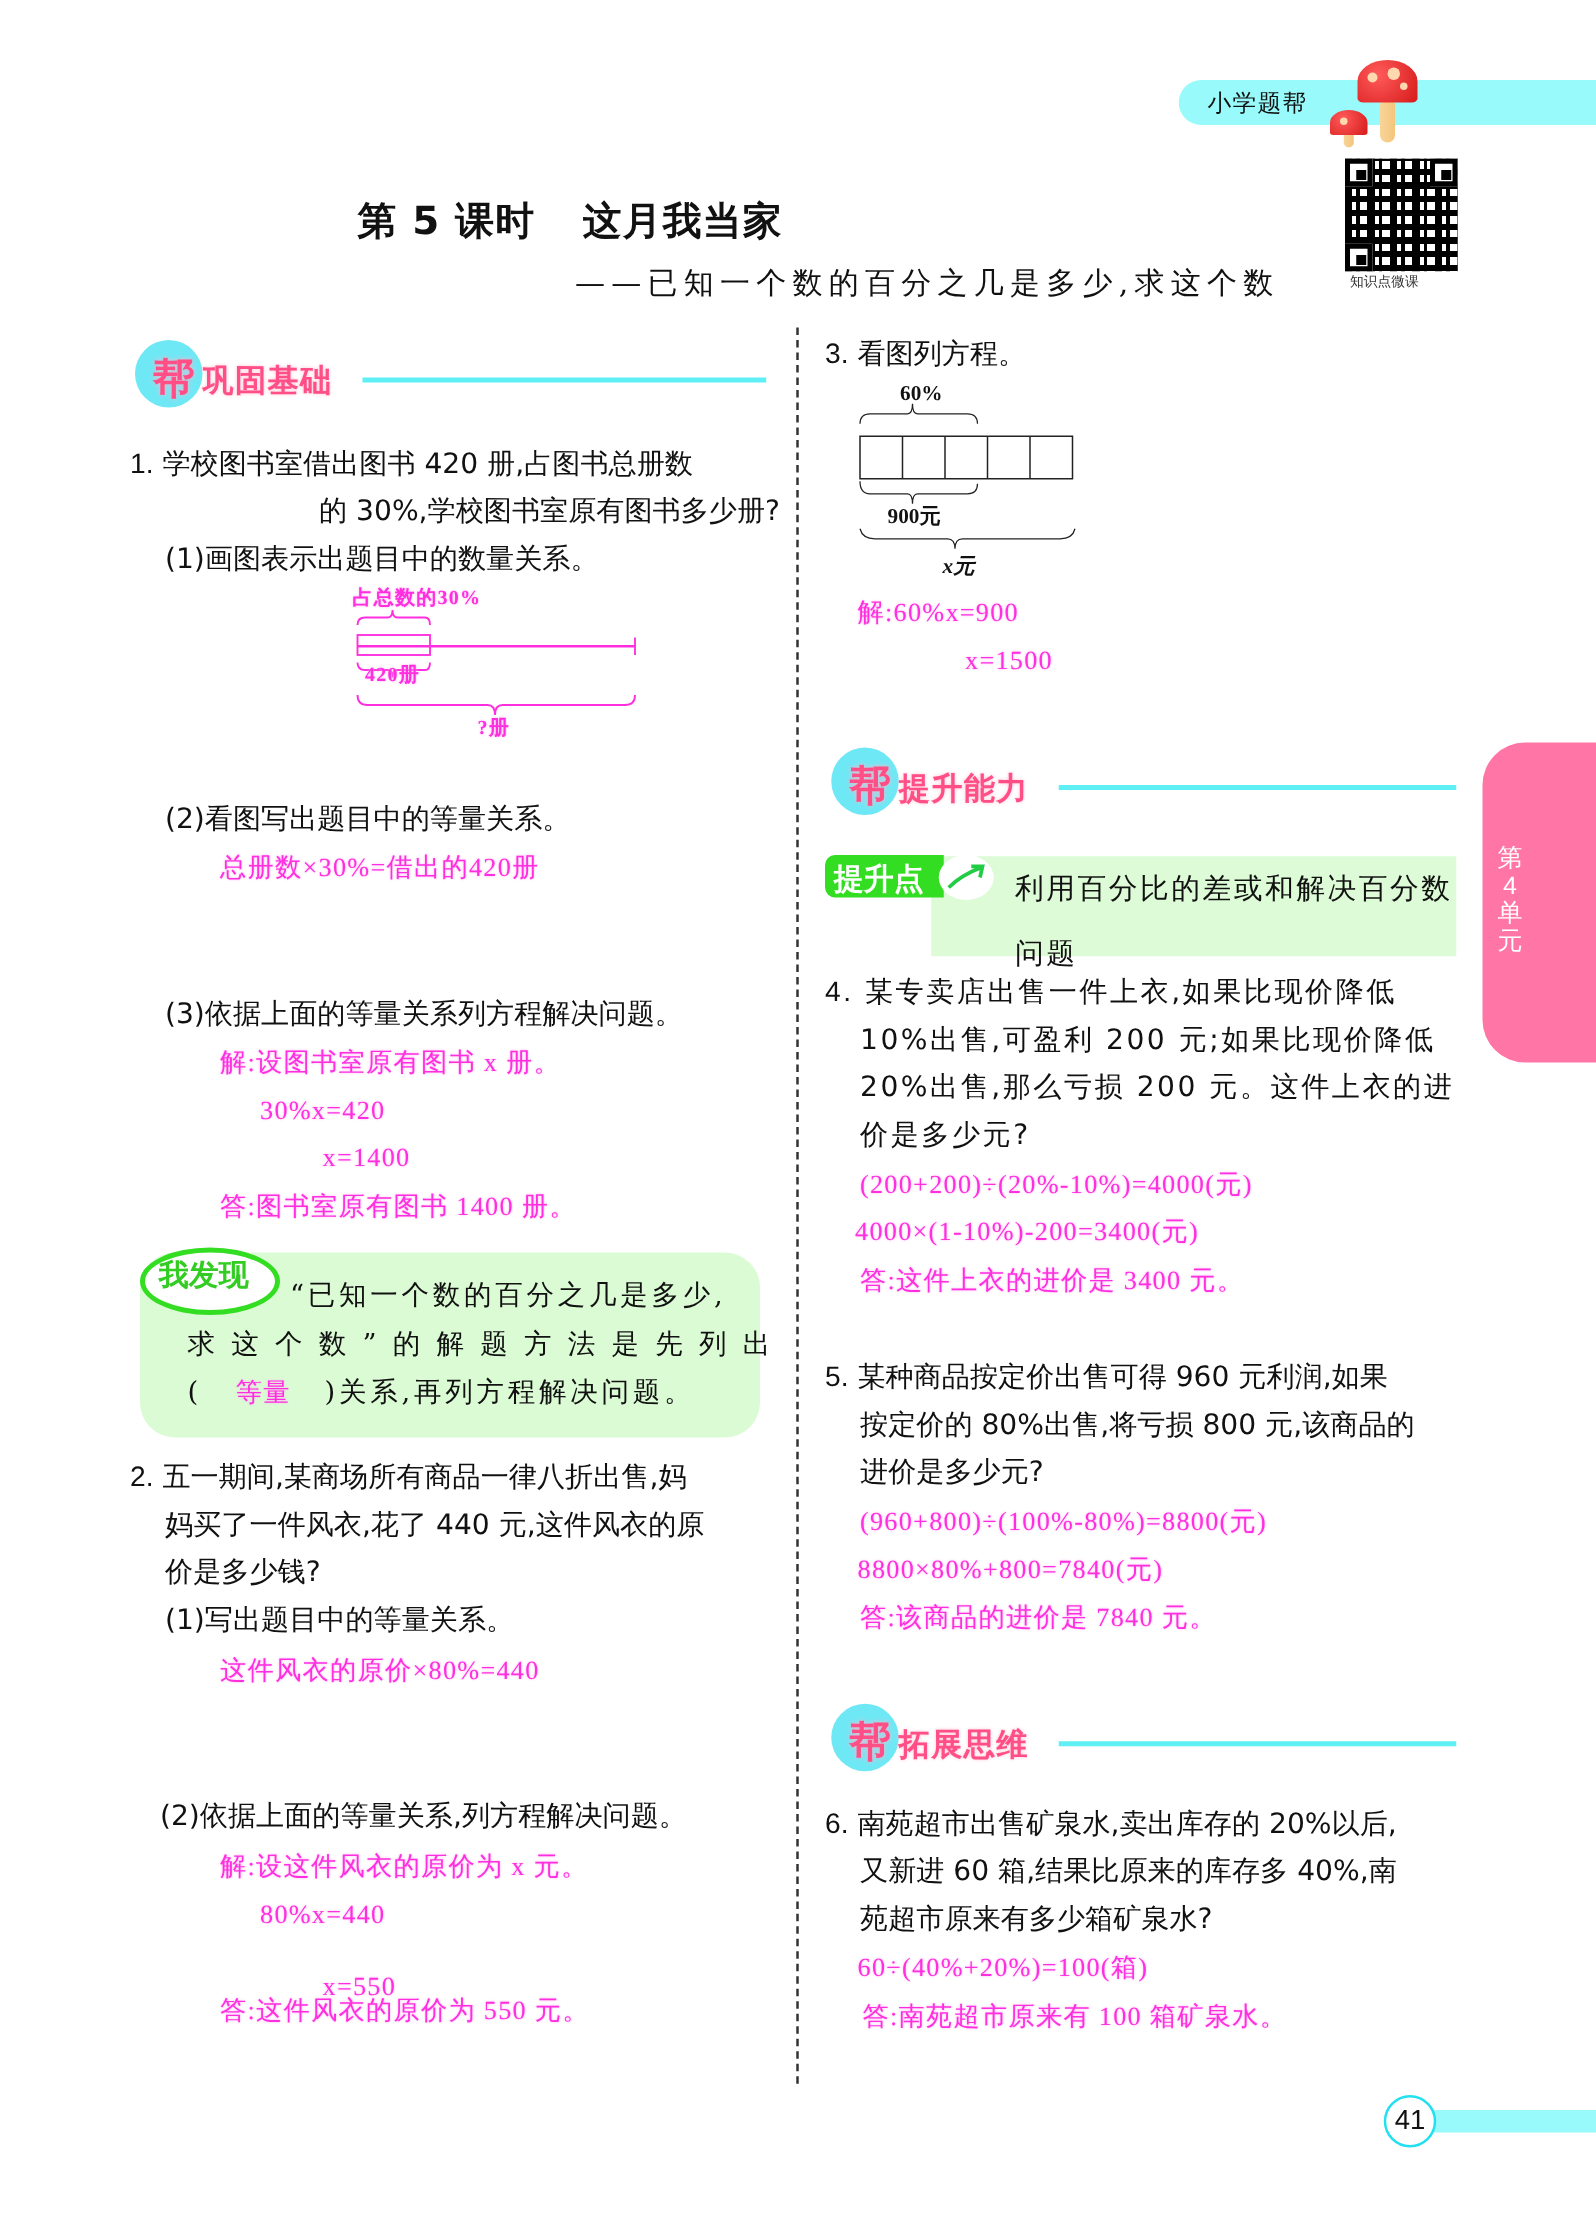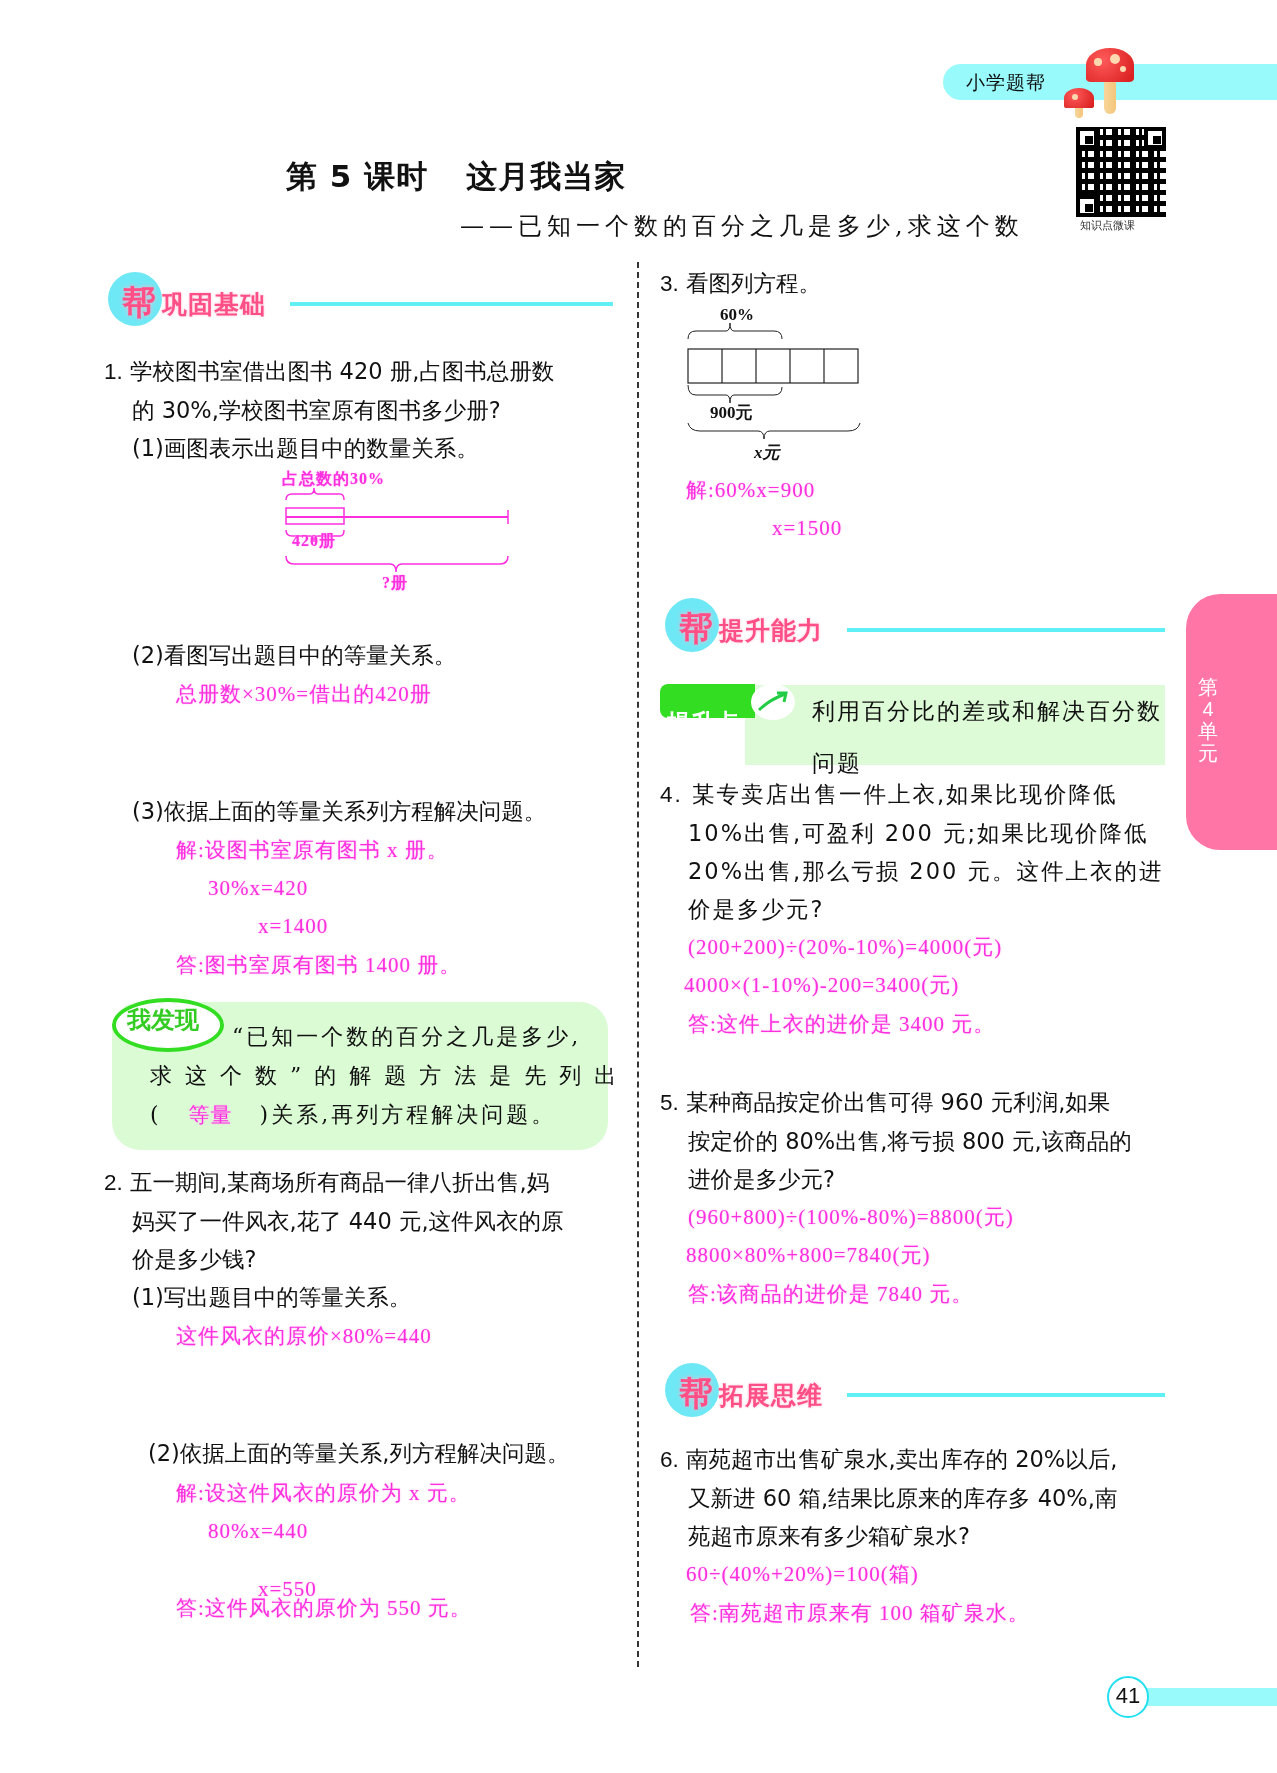--- a/index.html
+++ b/index.html
@@ -36,21 +36,21 @@
   .ans { position:absolute; font-size:21px; line-height:38px; color:#ff2fe0; font-family:"Liberation Serif",serif; text-shadow:0 0 2px #ffb0f2; letter-spacing:1px;text-align:right; }
   .divider { left:637px; top:262px; width:0; height:1405px; border-left:2px dashed #333; }
   
   .find-box { left:112px; top:1002px; width:496px; height:148px; background:#dbfbd5; border-radius:28px; }
   .find-bubble { left:112px; top:998px; width:104px; height:46px; border:4px solid #33dd22; border-radius:50%; background:#fff; }
   .find-bubble-text { left:127px; top:1004px; font-size:24px; font-weight:bold; color:#33cc22; font-family:"DejaVu Sans",sans-serif; }
   .find-text { position:absolute; font-size:22px; line-height:40px; color:#111; }
   
   .tsd-box { left:745px; top:685px; width:420px; height:80px; background:#dcfbd6; }
   .tsd-tag { left:660px; top:684px; width:95px; height:34px; background:#33dd22; border-radius:8px 0 0 8px; }
-  .tsd-tag-text { left:667px; top:687px; font-size:24px; font-weight:bold; color:#fff; font-family:"DejaVu Sans",sans-serif;margin-top:20px; }
+  .tsd-tag-text { left:667px; top:687px; font-size:24px; font-weight:bold; color:#fff; font-family:"DejaVu Sans",sans-serif; }
   .tsd-arrow { left:751px; top:684px; width:44px; height:36px; background:#fff; border-radius:50%; }
   .tsd-text { left:812px; top:685px; font-size:23px; line-height:52px; color:#111; font-family:"DejaVu Sans",sans-serif; width:350px; letter-spacing:2px; }
   
   .side-tab { left:1186px; top:594px; width:91px; height:256px; background:#ff75a5; border-radius:34px 0 0 34px; }
   .side-tab-text { left:1196px; top:676px; width:24px; font-size:20px; line-height:22px; color:#fff; text-align:center; font-family:Liberation Sans, sans-serif; }
   
   .pn-bar { left:1140px; top:1688px; width:137px; height:18px; background:#98fafa; }
   .pn-circle { left:1107px; top:1676px; width:38px; height:38px; border:2px solid #22e0f0; border-radius:50%; background:#fff; }
   .pn-text { left:1107px; top:1683px; width:42px; text-align:center; font-size:22px; font-family:"Liberation Sans",sans-serif; color:#111; }
 </style>
@@ -89,21 +89,21 @@
 
 <div class="sec" style="left:108px;top:272px;width:505px;">
   <div class="circle"></div>
   <div class="bang">帮</div>
   <div class="label">巩固基础</div>
   <div class="line" style="left:182px;width:323px;"></div>
 </div>
 
 <div class="q" style="left:104px;top:352px;width:520px;">
   <div><span class="num">1.</span> <span>学校图书室借出图书 420 册,占图书总册数</span></div>
-  <div style="padding-left:28px;">的 30%,学校图书室原有图书多少册?</div>
+  <div style="padding-left:28px;text-align:right;">的 30%,学校图书室原有图书多少册?</div>
   <div style="padding-left:28px;">(1)画图表示出题目中的数量关系。</div>
 </div>
 
 <div class="abs" style="left:282px;top:470px;width:230px;height:120px;">
   <div class="abs ans" style="left:0;top:-10px;font-size:16px;font-weight:bold;">占总数的30%</div>
   <svg class="abs" style="left:0;top:0;" width="230" height="120">
     <path d="M4 30 Q4 24 10 24 L28 24 Q32 24 32 18 Q32 24 36 24 L58 24 Q62 24 62 30" stroke="#ff2fe0" fill="none" stroke-width="1.5"></path>
     <rect x="4" y="38" width="58" height="16" fill="none" stroke="#ff2fe0" stroke-width="1.5"></rect>
     <line x1="4" y1="47" x2="226" y2="47" stroke="#ff2fe0" stroke-width="2"></line>
     <line x1="226" y1="40" x2="226" y2="54" stroke="#ff2fe0" stroke-width="1.5"></line>
@@ -133,21 +133,21 @@
 </div>
 
 <div class="q" style="left:104px;top:1163px;width:520px;">
   <div><span class="num">2.</span> <span>五一期间,某商场所有商品一律八折出售,妈</span></div>
   <div style="padding-left:28px;">妈买了一件风衣,花了 440 元,这件风衣的原</div>
   <div style="padding-left:28px;">价是多少钱?</div>
   <div style="padding-left:28px;">(1)写出题目中的等量关系。</div>
 </div>
 <div class="ans" style="left:176px;top:1317px;">这件风衣的原价×80%=440</div>
 
-<div class="q" style="left:148px;top:1434px;">(2)依据上面的等量关系,列方程解决问题。</div>
+<div class="q" style="left:128px;top:1434px;">(2)依据上面的等量关系,列方程解决问题。</div>
 <div class="ans" style="left:176px;top:1474px;">解:设这件风衣的原价为 x 元。</div>
 <div class="ans" style="left:208px;top:1512px;">80%x=440</div>
 <div class="ans" style="left:258px;top:1550px;margin-top:20px;">x=550</div>
 <div class="ans" style="left:176px;top:1589px;">答:这件风衣的原价为 550 元。</div>
 
 <div class="q" style="left:660px;top:264px;">
   <span class="num">3.</span> <span>看图列方程。</span>
 </div>
 <div class="abs" style="left:680px;top:305px;width:190px;height:160px;">
   <div class="abs" style="left:40px;top:0;font-size:17px;font-weight:bold;font-family:'Liberation Serif',serif;">60%</div>

